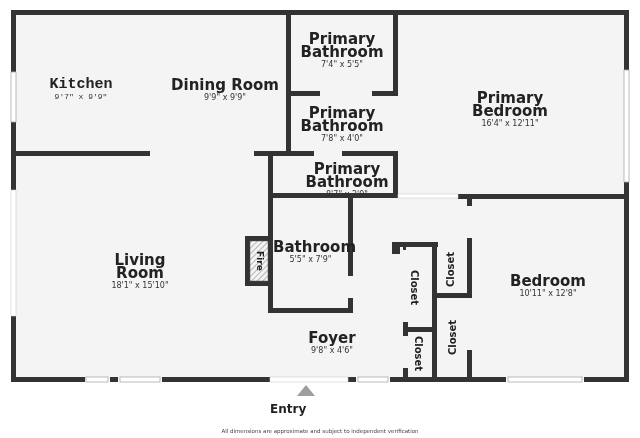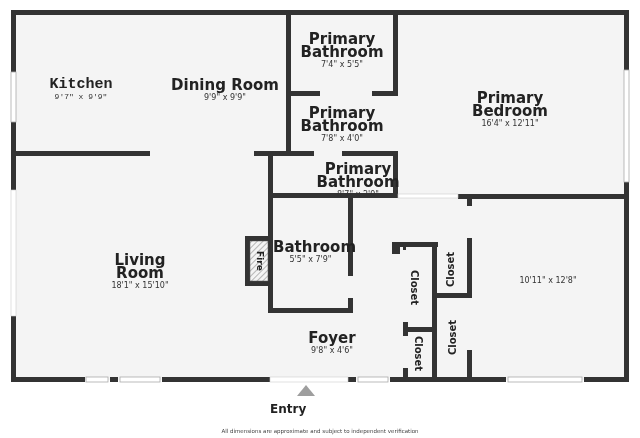--- a/index.html
+++ b/index.html
@@ -120,41 +120,42 @@
 <div class="room" style="left:291px; top:33px; width:102px;">
   <span class="rname">Primary</span>
   <span class="rname">Bathroom</span>
   <span class="rdim">7'4" x 5'5"</span>
 </div>
 <div class="room" style="left:291px; top:107px; width:102px;">
   <span class="rname">Primary</span>
   <span class="rname">Bathroom</span>
   <span class="rdim">7'8" x 4'0"</span>
 </div>
-<div class="room" style="left:268px; top:163px; width:120px;padding-left:30px;">
+<div class="room" style="left:257px; top:163px; width:120px;padding-left:30px;">
   <span class="rname">Primary Bathroom</span>
   <span class="rdim">8'7" x 2'9"</span>
 </div>
 <div class="room" style="left:440px; top:92px; width:140px;">
   <span class="rname">Primary Bedroom</span>
   <span class="rdim">16'4" x 12'11"</span>
 </div>
 <div class="room" style="left:90px; top:254px; width:100px;">
   <span class="rname">Living Room</span>
   <span class="rdim">18'1" x 15'10"</span>
 </div>
 <div class="room" style="left:273px; top:241px; width:75px;">
   <span class="rname">Bathroom</span>
   <span class="rdim">5'5" x 7'9"</span>
 </div>
 <div class="room" style="left:292px; top:332px; width:80px;">
   <span class="rname">Foyer</span>
   <span class="rdim">9'8" x 4'6"</span>
 </div>
 <div class="room" style="left:500px; top:275px; width:96px;">
+  <span class="rname">Bedroom</span>
   <span class="rdim">10'11" x 12'8"</span>
 </div>
 
 <div class="vert" style="left:250px; top:256px; transform: rotate(90deg); transform-origin: center; width:20px; text-align:center; font-size:9px;">Fire</div>
 
 <div class="vert" style="left:394px; top:282px; width:40px; text-align:center; transform: rotate(90deg);">Closet</div>
 <div class="vert" style="left:430px; top:264px; width:40px; text-align:center; transform: rotate(-90deg);">Closet</div>
 <div class="vert" style="left:398px; top:348px; width:40px; text-align:center; transform: rotate(90deg);">Closet</div>
 <div class="vert" style="left:432px; top:332px; width:40px; text-align:center; transform: rotate(-90deg);">Closet</div>
 

